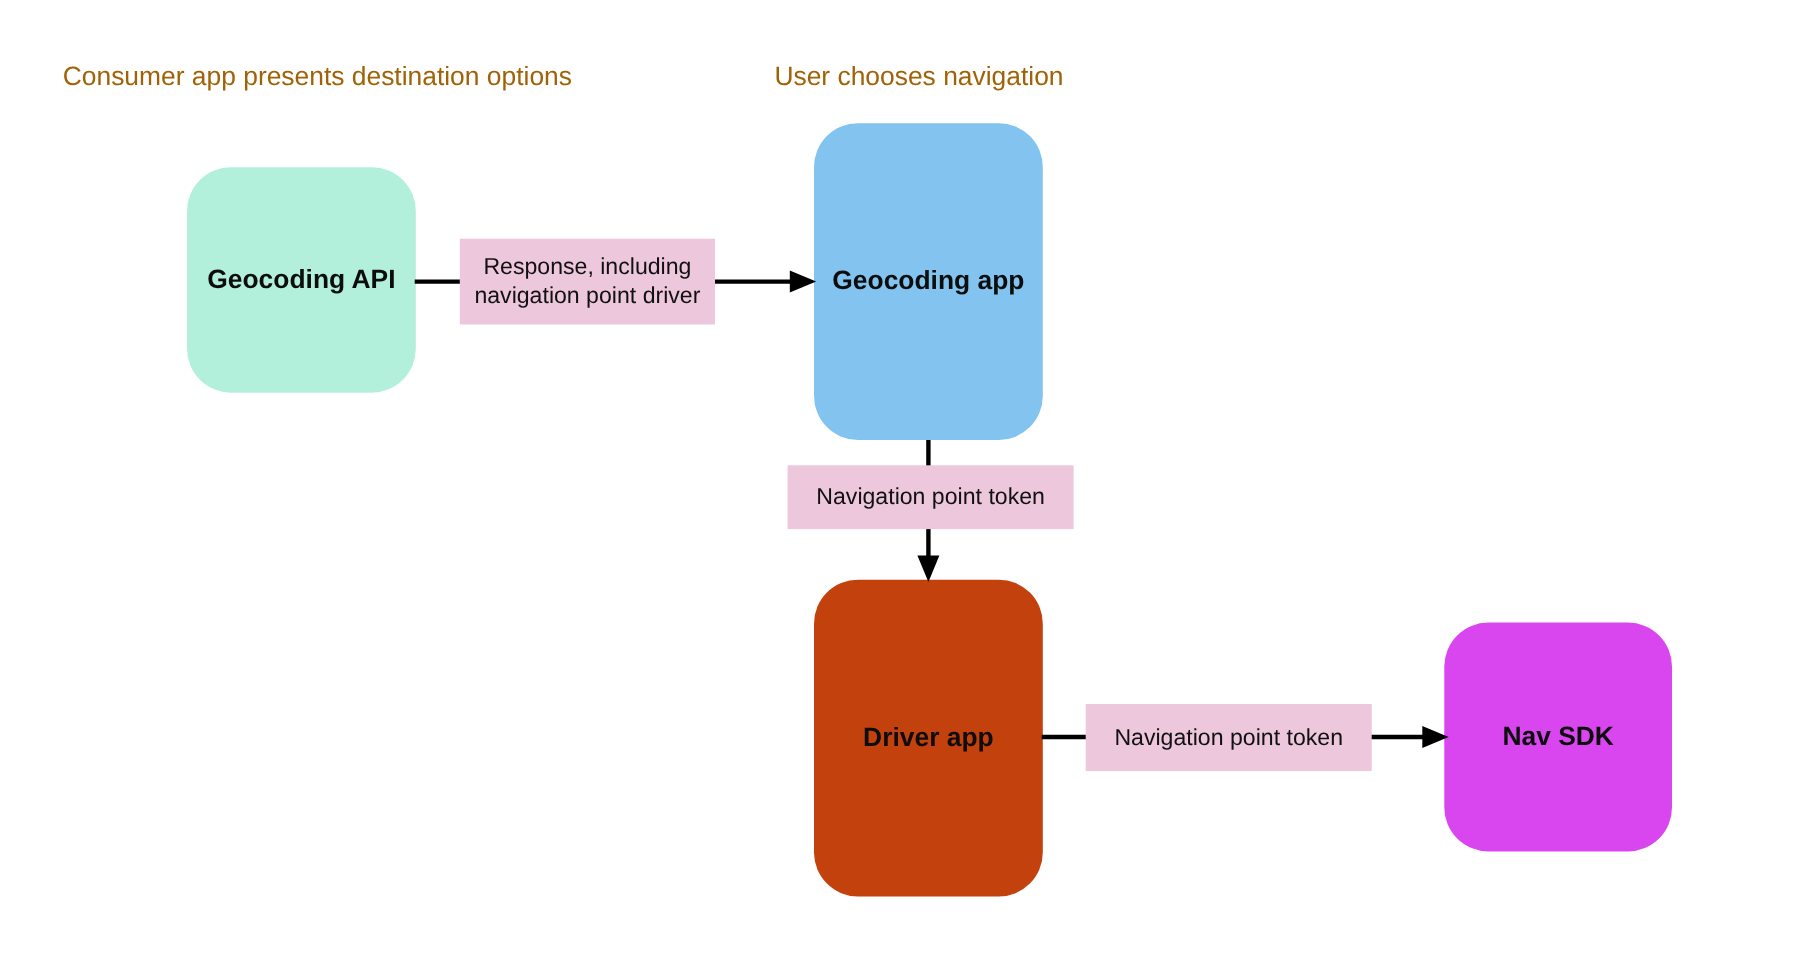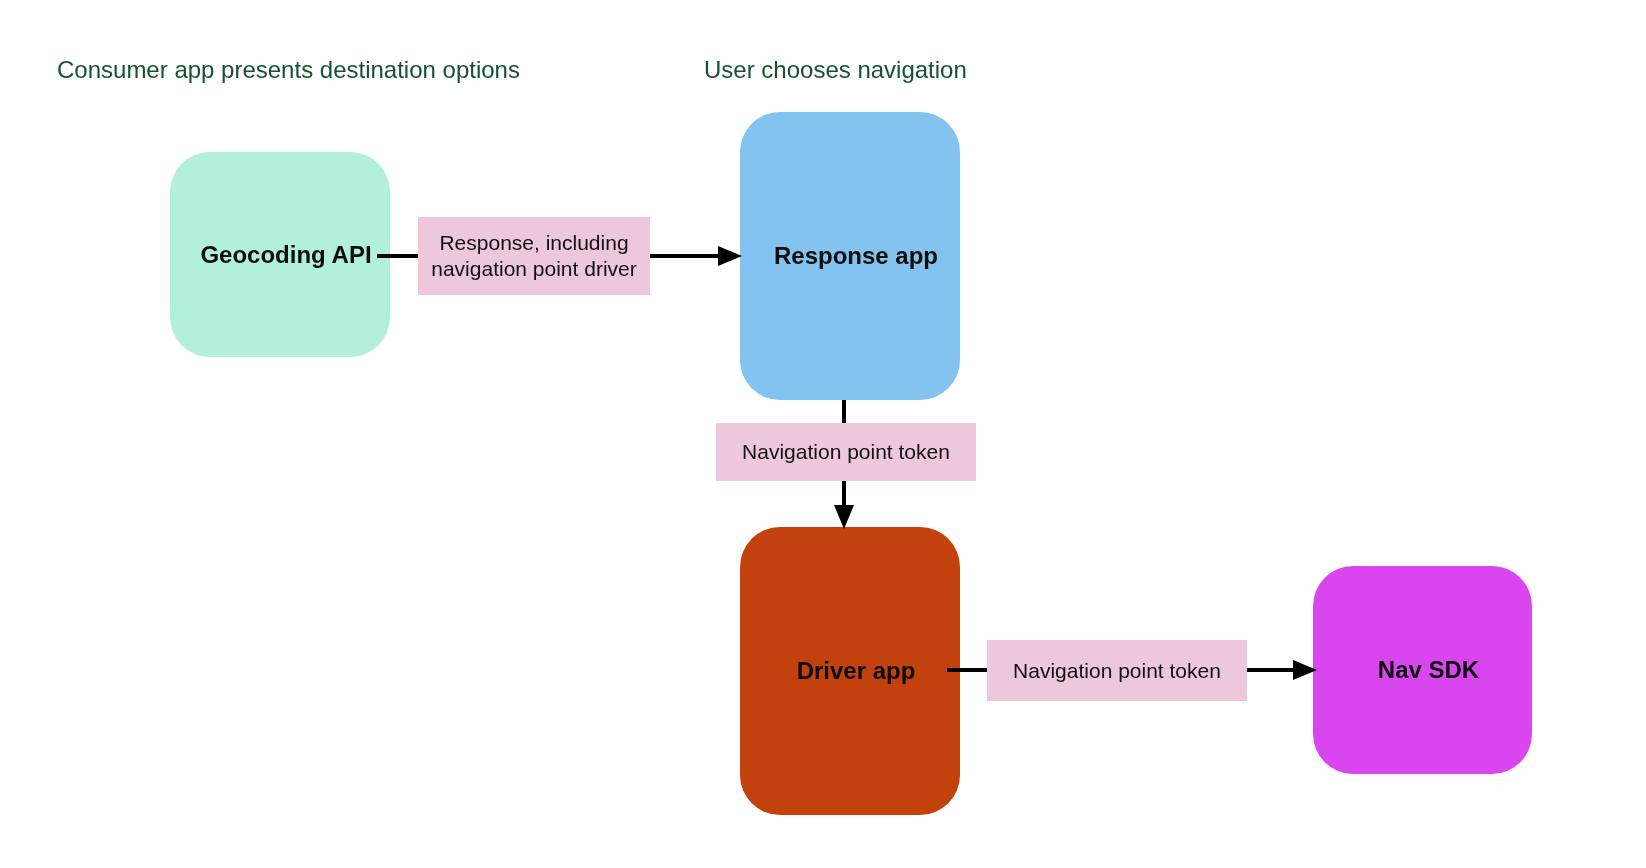--- a/index.html
+++ b/index.html
@@ -13,31 +13,30 @@
     width: 1646px;
     height: 868px;
     background: var(--bg, #ffffff);
     overflow: hidden;
   }
   .phase-label {
     position: absolute;
     top: 56px;
     font-size: 24px;
     line-height: 28px;
-    color: #14532d;
+    color: #a16207;
     white-space: nowrap;
   }
   .node {
     position: absolute;
     border-radius: 40px;
     display: flex;
     align-items: center;
     justify-content: center;
     text-align: center;
-    padding-left: 12px;
   }
   .node .node-label {
     font-size: 24px;
     font-weight: 700;
     color: #0d0d0d;
   }
   .edge-label {
     position: absolute;
     display: flex;
     align-items: center;
@@ -97,21 +96,21 @@
   </svg>
 
   <div id="edge-label-1" class="edge-label" style="background-color: rgb(237, 199, 220);">Response, including navigation point driver</div>
   <div id="edge-label-2" class="edge-label" style="background-color: rgb(237, 199, 220);">Navigation point token</div>
   <div id="edge-label-3" class="edge-label" style="background-color: rgb(237, 199, 220);">Navigation point token</div>
 
   <div id="node-geocoding" class="node" style="background-color: rgb(178, 240, 219);">
     <span class="node-label">Geocoding API</span>
   </div>
   <div id="node-consumer" class="node" style="background-color: rgb(130, 195, 240);">
-    <span class="node-label">Response app</span>
+    <span class="node-label">Geocoding app</span>
   </div>
   <div id="node-driver" class="node" style="background-color: #c2410c;">
     <span class="node-label">Driver app</span>
   </div>
   <div id="node-navsdk" class="node" style="background-color: #d946ef;">
     <span class="node-label">Nav SDK</span>
   </div>
 
 </div>
 

